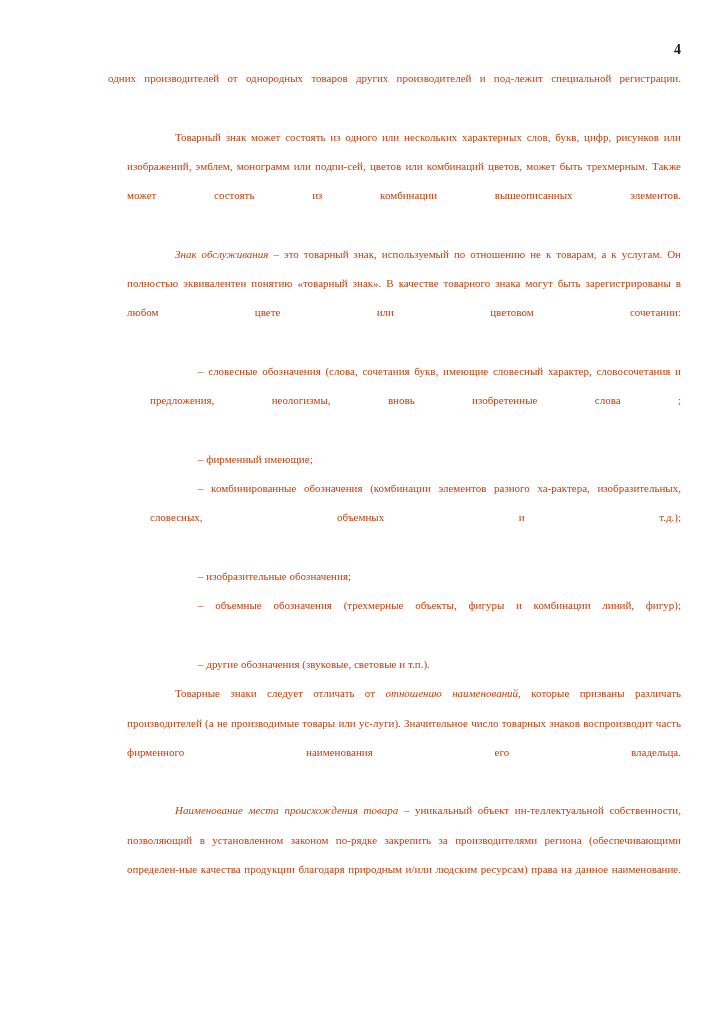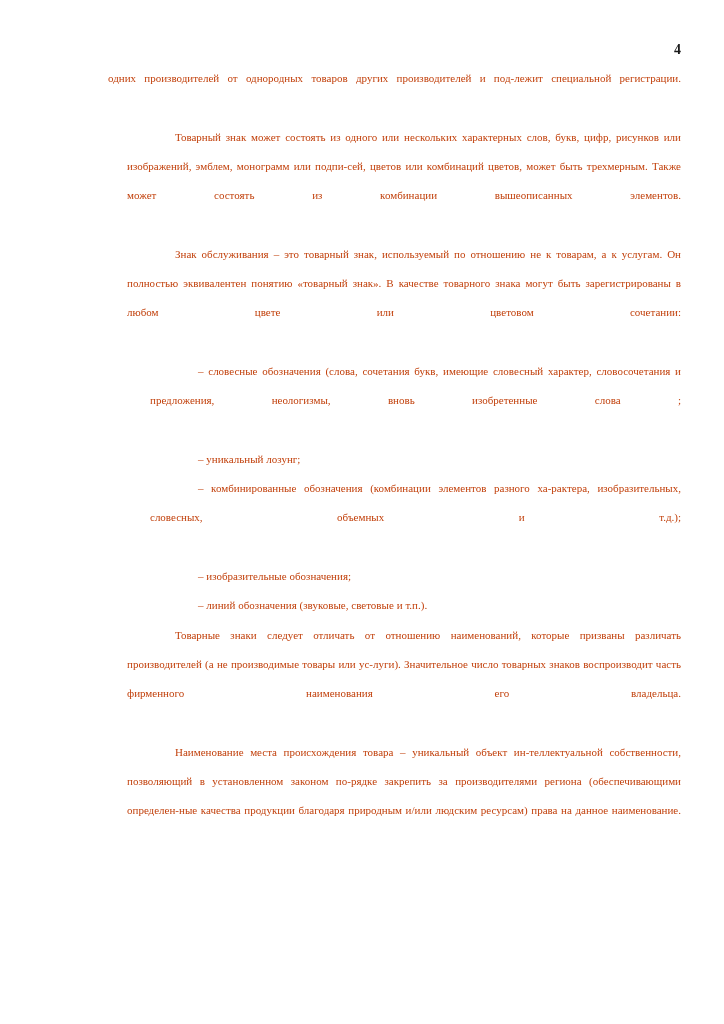--- a/index.html
+++ b/index.html
@@ -73,20 +73,21 @@
     text-indent: 48px;
     margin-left: 19px;
   }
   
   .para.listitem {
     text-indent: 48px;
     margin-left: 42px;
   }
 
   .it {
+    font-style: italic;
   }
 
   
   .para:after {
     content: "";
     display: inline-block;
     width: 100%;
   }
   .para.nostretch:after {
     display: none;
@@ -113,34 +114,37 @@
 
     <p class="para indent">
       <span class="it">Знак обслуживания</span><span> – это товарный знак, используемый по отношению не к товарам, а к услугам. Он полностью эквивалентен понятию «товарный знак». В качестве товарного знака могут быть зарегистрированы в любом цвете или цветовом сочетании:</span>
     </p>
 
     <p class="para listitem">
       <span>– словесные обозначения (слова, сочетания букв, имеющие словесный характер, словосочетания и предложения, неологизмы, вновь изобретенные слова ;</span>
     </p>
 
     <p class="para listitem nostretch">
-      <span>– уникальный лозунг;</span>
+      <span>– фирменный имеющие;</span>
     </p>
 
     <p class="para listitem">
       <span>– комбинированные обозначения (комбинации элементов разного ха-рактера, изобразительных, словесных, объемных и т.д.);</span>
     </p>
 
     <p class="para listitem nostretch">
       <span>– изобразительные обозначения;</span>
     </p>
 
+    <p class="para listitem">
+      <span>– объемные обозначения (трехмерные объекты, фигуры и комбинации линий, фигур);</span>
+    </p>
 
     <p class="para listitem nostretch">
-      <span>– линий обозначения (звуковые, световые и т.п.).</span>
+      <span>– другие обозначения (звуковые, световые и т.п.).</span>
     </p>
 
     <p class="para indent">
       <span>Товарные знаки следует отличать от </span><span class="it">отношению наименований</span><span>, которые призваны различать производителей (а не производимые товары или ус-луги). Значительное число товарных знаков воспроизводит часть фирменного наименования его владельца.</span>
     </p>
 
     <p class="para indent">
       <span class="it">Наименование места происхождения товара</span><span> – уникальный объект ин-теллектуальной собственности, позволяющий в установленном законом по-рядке закрепить за производителями региона (обеспечивающими определен-ные качества продукции благодаря природным и/или людским ресурсам) права на данное наименование.</span>
     </p>
 

